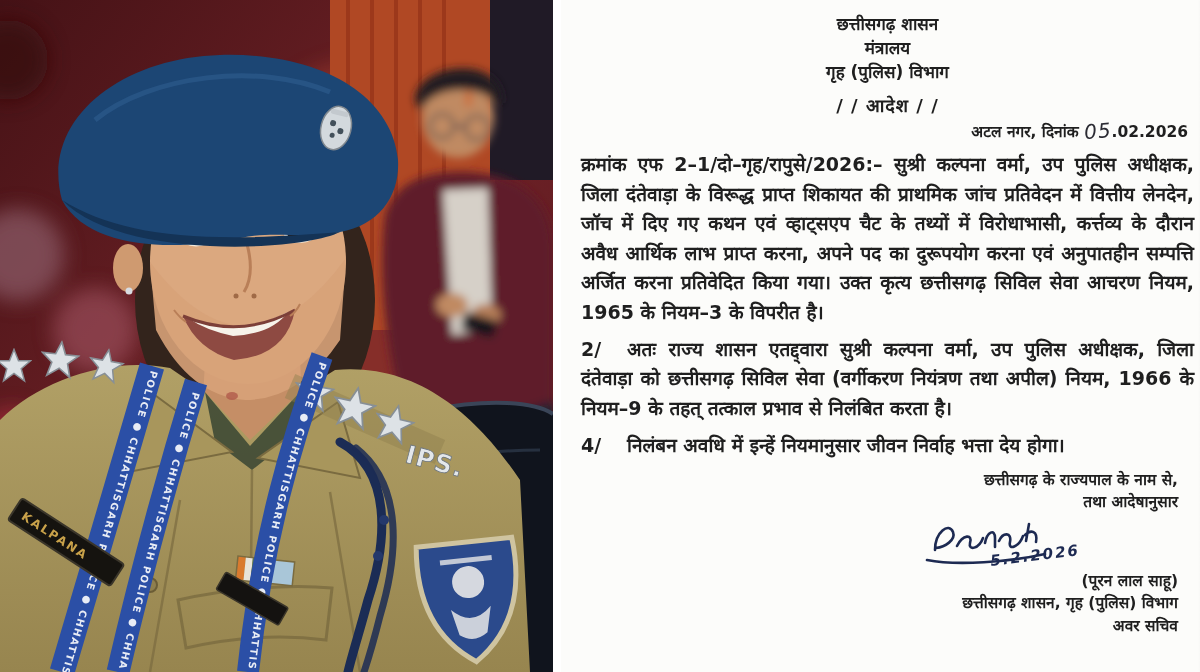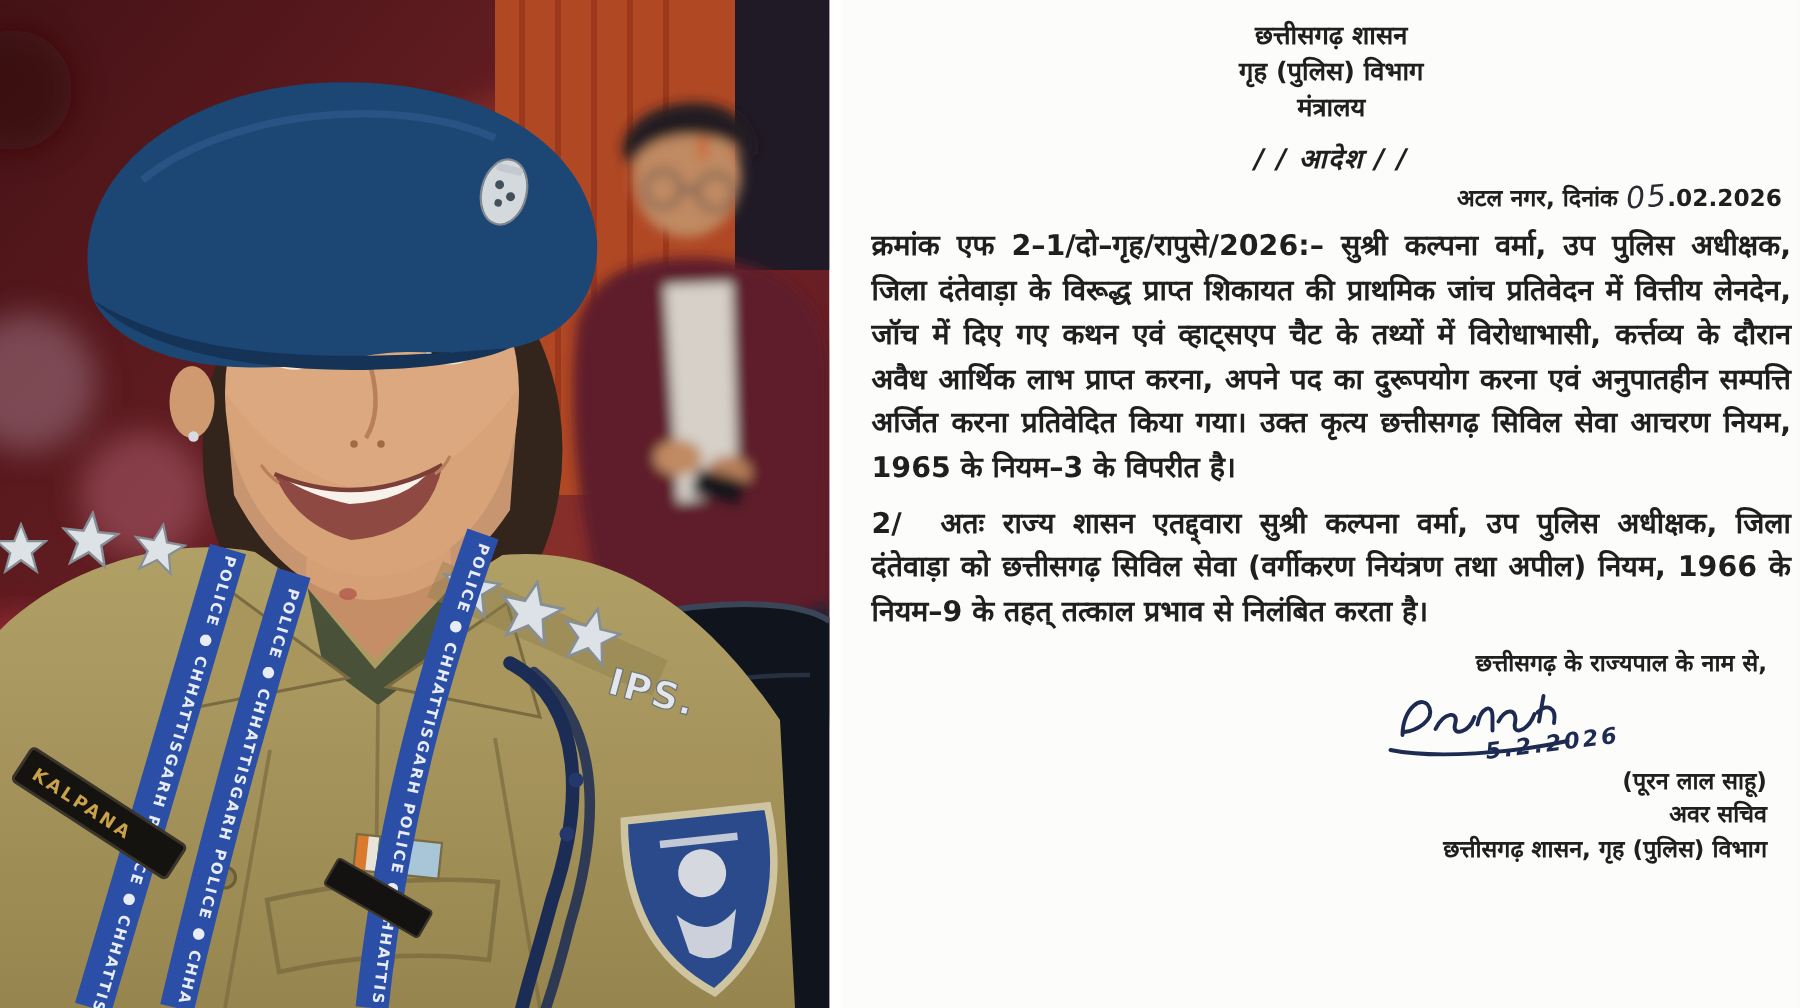--- a/index.html
+++ b/index.html
@@ -6,21 +6,21 @@
   .stage{position:relative;width:1200px;height:672px;overflow:hidden;background:#fff;
          font-family:"DejaVu Sans","Liberation Sans",sans-serif;}
   .photo-pane{position:absolute;left:0;top:0;width:553px;height:672px;overflow:hidden;}
   .photo-pane svg{display:block;}
   .doc-pane{position:absolute;left:561px;top:0;width:647px;height:672px;box-sizing:border-box;
             background:#fcfcfa;color:#1f1f1f;font-weight:700;padding:12px 14px 0 20px;overflow:hidden;}
   .doc-pane::after{content:"";position:absolute;right:0;top:0;width:10px;height:100%;
             background:linear-gradient(to right,rgba(0,0,0,0),rgba(0,0,0,0.08));pointer-events:none;}
   .doc-header{text-align:center;font-size:17px;line-height:1.42;}
   .doc-header div{white-space:nowrap;}
-  .order-title{text-align:center;font-size:18px;margin-top:9px;letter-spacing:1px;font-style:italic;}
+  .order-title{text-align:center;font-size:18px;margin-top:9px;letter-spacing:1px;}
   .date-line{text-align:right;font-size:15.5px;margin-top:1px;padding-right:6px;}
   .hand-day{display:inline-block;font-style:italic;font-weight:500;font-size:20px;
             transform:rotate(-5deg) translateY(1px);letter-spacing:1px;color:#2b2b33;}
   .para{font-size:19px;line-height:1.55;text-align:justify;margin:8px 0 0;}
   .pnum{display:inline-block;width:46px;}
   .signoff{width:350px;margin:8px 16px 0 auto;text-align:right;font-size:15.5px;line-height:1.45;}
   .sig-row{position:relative;height:54px;margin-top:2px;}
   .sig-row svg{position:absolute;left:95px;top:0;}
 </style>
 </head>
@@ -207,49 +207,51 @@
         <path d="M-20,8 Q0,28 20,8 L14,34 Q0,44 -14,34 Z" fill="#e8e8e8" opacity="0.85"></path>
         <path d="M-26,-40 L26,-40" stroke="#e8e8e8" stroke-width="5" opacity="0.8"></path>
       </g>
     </svg>
   </div>
 
   <div class="doc-pane">
 
     <div class="doc-header">
       <div>छत्तीसगढ़ शासन</div>
+      <div>मंत्रालय</div>
       <div>गृह (पुलिस) विभाग</div>
-      <div>मंत्रालय</div>
     </div>
 
     <div class="order-title">/ / आदेश / /</div>
 
     <div class="date-line"><span>अटल नगर, दिनांक </span><span class="hand-day">05</span><span>.02.2026</span></div>
 
     <div>
       <p class="para"><span>क्रमांक एफ 2–1/दो–गृह/रापुसे/2026:– सुश्री कल्पना वर्मा, उप पुलिस अधीक्षक, जिला दंतेवाड़ा के विरूद्ध प्राप्त शिकायत की प्राथमिक जांच प्रतिवेदन में वित्तीय लेनदेन, जॉच में दिए गए कथन एवं व्हाट्सएप चैट के तथ्यों में विरोधाभासी, कर्त्तव्य के दौरान अवैध आर्थिक लाभ प्राप्त करना, अपने पद का दुरूपयोग करना एवं अनुपातहीन सम्पत्ति अर्जित करना प्रतिवेदित किया गया। उक्त कृत्य छत्तीसगढ़ सिविल सेवा आचरण नियम, 1965 के नियम–3 के विपरीत है।</span></p>
       <p class="para"><span class="pnum">2/</span><span>अतः राज्य शासन एतद्द्वारा सुश्री कल्पना वर्मा, उप पुलिस अधीक्षक, जिला दंतेवाड़ा को छत्तीसगढ़ सिविल सेवा (वर्गीकरण नियंत्रण तथा अपील) नियम, 1966 के नियम–9 के तहत् तत्काल प्रभाव से निलंबित करता है।</span></p>
+      <p class="para"><span class="pnum">4/</span><span>निलंबन अवधि में इन्हें नियमानुसार जीवन निर्वाह भत्ता देय होगा।</span></p>
     </div>
 
     <div class="signoff">
       <div>छत्तीसगढ़ के राज्यपाल के नाम से,</div>
+      <div>तथा आदेषानुसार</div>
 
       <div class="sig-row">
         <svg width="190" height="54" viewBox="0 0 190 54">
           <g fill="none" stroke="#1d2a52" stroke-width="2.6" stroke-linecap="round">
             <path d="M12,34 C12,16 26,6 30,16 C33,24 22,31 13,32"></path>
             <path d="M34,30 C40,18 50,18 47,27 C45,35 56,33 60,22"></path>
             <path d="M62,27 C64,16 72,12 72,22 L72,31"></path>
             <path d="M76,25 C80,16 89,16 87,26 C85,35 96,31 100,20"></path>
             <path d="M103,25 L106,8 M102,19 C108,13 115,15 113,26"></path>
             <path d="M4,44 C34,50 86,46 122,38"></path>
           </g>
           <text x="68" y="50" transform="rotate(-7 68 50)" font-size="15" font-style="italic" fill="#1d2a52" letter-spacing="2">5.2.2026</text>
         </svg>
       </div>
 
       <div>(पूरन लाल साहू)</div>
+      <div>छत्तीसगढ़ शासन, गृह (पुलिस) विभाग</div>
       <div>अवर सचिव</div>
-      <div>छत्तीसगढ़ शासन, गृह (पुलिस) विभाग</div>
     </div>
 
   </div>
 </div>
 
 </body></html>

